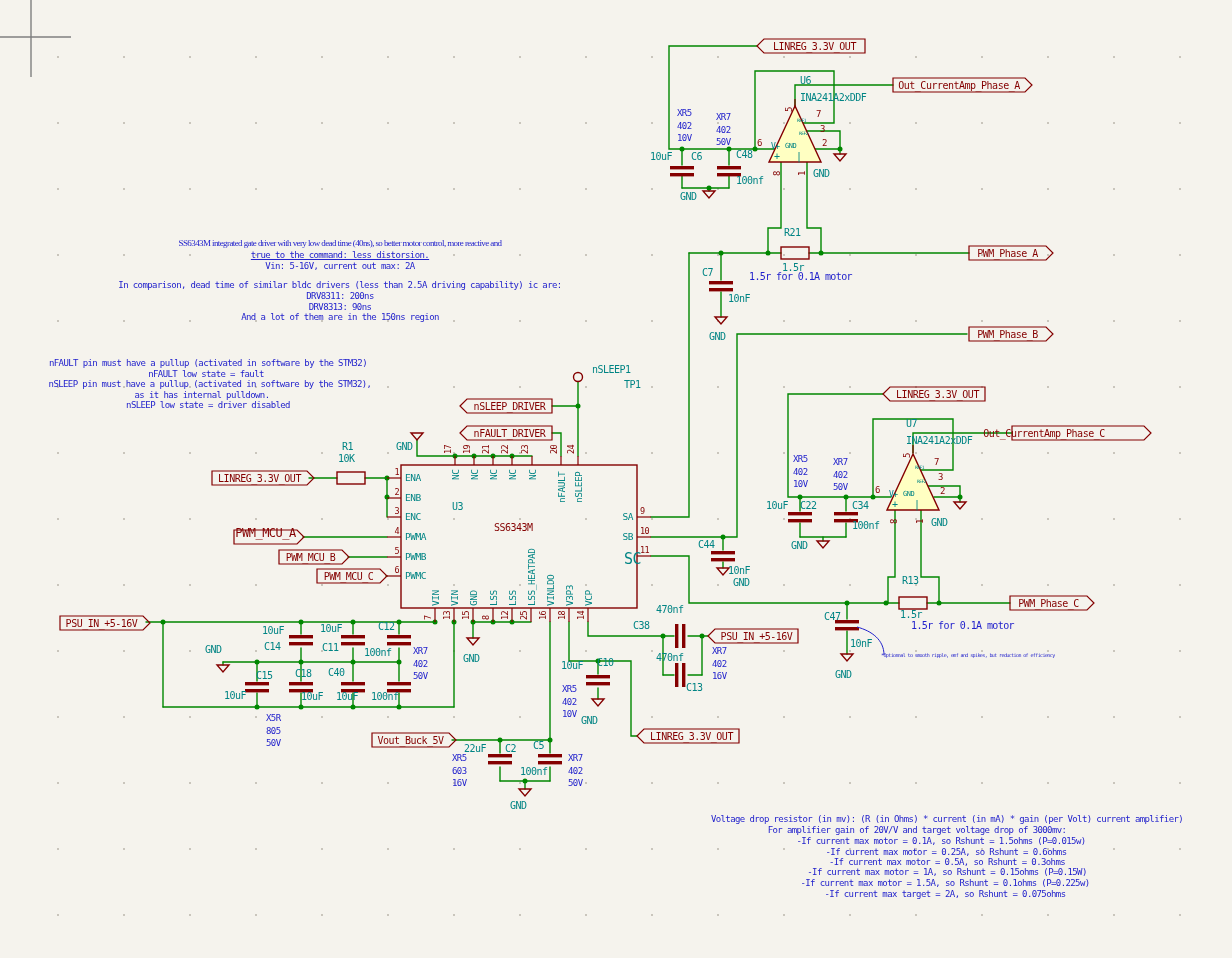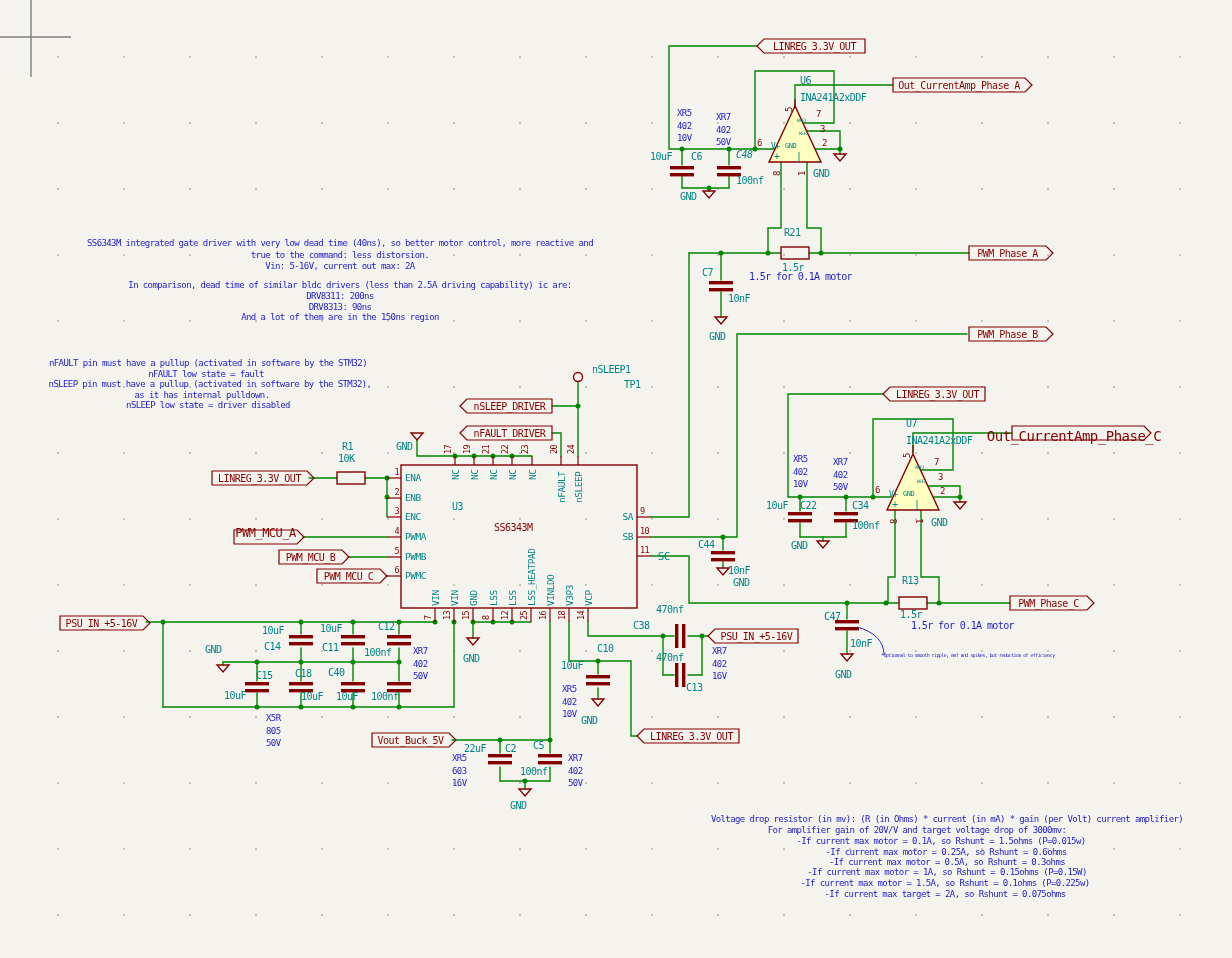--- a/index.html
+++ b/index.html
@@ -329,21 +329,21 @@
       <span class="tx t" style="left: 405px; top: 531px; font-size: 9.5px;">PWMA</span>
       <span class="tx r ar" style="left: 399px; top: 546px; font-size: 8.5px;">5</span>
       <span class="tx t" style="left: 405px; top: 551px; font-size: 9.5px;">PWMB</span>
       <span class="tx r ar" style="left: 399px; top: 565px; font-size: 8.5px;">6</span>
       <span class="tx t" style="left: 405px; top: 570px; font-size: 9.5px;">PWMC</span>
       <span class="tx r" style="left: 640px; top: 506px; font-size: 8.5px;">9</span>
       <span class="tx t ar" style="left: 633px; top: 511px; font-size: 9.5px;">SA</span>
       <span class="tx r" style="left: 640px; top: 526px; font-size: 8.5px;">10</span>
       <span class="tx t ar" style="left: 633px; top: 531px; font-size: 9.5px;">SB</span>
       <span class="tx r" style="left: 640px; top: 545px; font-size: 8.5px;">11</span>
-      <span class="tx t ar" style="left: 670px; top: 550px; font-size: 11px;">SC</span>
+      <span class="tx t ar" style="left: 641px; top: 550px; font-size: 15px;">SC</span>
       <span class="tx r rot" style="left: 443px; top: 454px; font-size: 8.5px;">17</span>
       <span class="tx t rot" style="left: 450px; top: 479.6px; font-size: 9.5px;">NC</span>
       <span class="tx r rot" style="left: 462px; top: 454px; font-size: 8.5px;">19</span>
       <span class="tx t rot" style="left: 469px; top: 479.6px; font-size: 9.5px;">NC</span>
       <span class="tx r rot" style="left: 481px; top: 454px; font-size: 8.5px;">21</span>
       <span class="tx t rot" style="left: 488px; top: 479.6px; font-size: 9.5px;">NC</span>
       <span class="tx r rot" style="left: 500px; top: 454px; font-size: 8.5px;">22</span>
       <span class="tx t rot" style="left: 507px; top: 479.6px; font-size: 9.5px;">NC</span>
       <span class="tx r rot" style="left: 520px; top: 454px; font-size: 8.5px;">23</span>
       <span class="tx t rot" style="left: 527px; top: 479.6px; font-size: 9.5px;">NC</span>
@@ -367,37 +367,37 @@
       <span class="tx t rot" style="left: 545px; top: 606px; font-size: 9.5px;">VINLDO</span>
       <span class="tx r rot" style="left: 557px; top: 620px; font-size: 8.5px;">18</span>
       <span class="tx t rot" style="left: 564px; top: 606px; font-size: 9.5px;">V3P3</span>
       <span class="tx r rot" style="left: 576px; top: 620px; font-size: 8.5px;">14</span>
       <span class="tx t rot" style="left: 583px; top: 606px; font-size: 9.5px;">VCP</span>
       <span class="tx lbl ac" style="left: 814.5px; top: 40px; font-size: 10px;">LINREG_3.3V_OUT</span>
       <span class="tx lbl ac" style="left: 959px; top: 79px; font-size: 10px;">Out_CurrentAmp_Phase_A</span>
       <span class="tx lbl ac" style="left: 1007.5px; top: 247px; font-size: 10px;">PWM_Phase_A</span>
       <span class="tx lbl ac" style="left: 1007.5px; top: 328px; font-size: 10px;">PWM_Phase_B</span>
       <span class="tx lbl ac" style="left: 937.5px; top: 388px; font-size: 10px;">LINREG_3.3V_OUT</span>
-      <span class="tx lbl ac" style="left: 1074px; top: 427px; font-size: 14px;">Out_CurrentAmp_Phase_C</span>
+      <span class="tx lbl ac" style="left: 1044px; top: 427px; font-size: 10px;">Out_CurrentAmp_Phase_C</span>
       <span class="tx lbl ac" style="left: 1048.5px; top: 597px; font-size: 10px;">PWM_Phase_C</span>
       <span class="tx lbl ac" style="left: 509.5px; top: 400px; font-size: 10px;">nSLEEP_DRIVER</span>
       <span class="tx lbl ac" style="left: 509.5px; top: 427px; font-size: 10px;">nFAULT_DRIVER</span>
       <span class="tx lbl ac" style="left: 259.5px; top: 472px; font-size: 10px;">LINREG_3.3V_OUT</span>
       <span class="tx lbl ac" style="left: 265.5px; top: 526px; font-size: 12px;">PWM_MCU_A</span>
       <span class="tx lbl ac" style="left: 310.5px; top: 551px; font-size: 10px;">PWM_MCU_B</span>
       <span class="tx lbl ac" style="left: 348.5px; top: 570px; font-size: 10px;">PWM_MCU_C</span>
       <span class="tx lbl ac" style="left: 101.5px; top: 617px; font-size: 10px;">PSU_IN_+5-16V</span>
       <span class="tx lbl ac" style="left: 756.5px; top: 630px; font-size: 10px;">PSU_IN_+5-16V</span>
       <span class="tx lbl ac" style="left: 410.5px; top: 734px; font-size: 10px;">Vout_Buck_5V</span>
       <span class="tx lbl ac" style="left: 691.5px; top: 730px; font-size: 10px;">LINREG_3.3V_OUT</span>
       <span class="tx t" style="left: 800px; top: 74px;">U6</span>
       <span class="tx t" style="left: 800px; top: 91px;">INA241A2xDDF</span>
       <span class="tx t" style="left: 650px; top: 150px;">10uF</span>
       <span class="tx t" style="left: 691px; top: 150px;">C6</span>
-      <span class="tx t" style="left: 736px; top: 148px; font-style: italic;">C48</span>
+      <span class="tx t" style="left: 736px; top: 148px;">C48</span>
       <span class="tx t" style="left: 736px; top: 174px;">100nf</span>
       <span class="tx b spec" style="left: 677px; top: 107px;">XR5
 402
 10V</span>
       <span class="tx b spec" style="left: 716px; top: 111px;">XR7
 402
 50V</span>
       <span class="tx t" style="left: 680px; top: 190px;">GND</span>
       <span class="tx r rot" style="left: 784px; top: 112px; font-size: 9px;">5</span>
       <span class="tx r" style="left: 757px; top: 138px; font-size: 9px;">6</span>
@@ -412,24 +412,24 @@
       <span class="tx t" style="left: 799px; top: 131px; font-size: 4.5px;">REF2</span>
       <span class="tx r rot" style="left: 772px; top: 176px; font-size: 9px;">8</span>
       <span class="tx r rot" style="left: 797px; top: 176px; font-size: 9px;">1</span>
       <span class="tx t" style="left: 813px; top: 167px;">GND</span>
       <span class="tx t" style="left: 784px; top: 226px;">R21</span>
       <span class="tx t" style="left: 782px; top: 261px;">1.5r</span>
       <span class="tx b" style="left: 749px; top: 271px; font-size: 10px;">1.5r for 0.1A motor</span>
       <span class="tx t" style="left: 702px; top: 266px;">C7</span>
       <span class="tx t" style="left: 728px; top: 292px;">10nF</span>
       <span class="tx t" style="left: 709px; top: 330px;">GND</span>
-      <span class="tx b ac" style="left: 340px; top: 238px;">SS6343M integrated gate driver with very low dead time (40ns), so better motor control, more reactive and</span>
-      <span class="tx b ac" style="left: 340px; top: 250px;">true to the command: less distorsion.</span>
+      <span class="tx b ac" style="left: 340px; top: 238px; font-family: Liberation Serif, serif;">SS6343M integrated gate driver with very low dead time (40ns), so better motor control, more reactive and</span>
+      <span class="tx b ac" style="left: 340px; top: 250px; text-decoration: underline;">true to the command: less distorsion.</span>
       <span class="tx b ac" style="left: 340px; top: 261px;">Vin: 5-16V, current out max: 2A</span>
-      <span class="tx b ac" style="left: 340px; top: 280px; margin-left: 10px;">In comparison, dead time of similar bldc drivers (less than 2.5A driving capability) ic are:</span>
+      <span class="tx b ac" style="left: 340px; top: 280px;">In comparison, dead time of similar bldc drivers (less than 2.5A driving capability) ic are:</span>
       <span class="tx b ac" style="left: 340px; top: 291px;">DRV8311: 200ns</span>
       <span class="tx b ac" style="left: 340px; top: 302px;">DRV8313: 90ns</span>
       <span class="tx b ac" style="left: 340px; top: 312px;">And a lot of them are in the 150ns region</span>
       <span class="tx b ac" style="left: 208px; top: 358px;">nFAULT pin must have a pullup (activated in software by the STM32)</span>
       <span class="tx b ac" style="left: 206px; top: 369px;">nFAULT low state = fault</span>
       <span class="tx b ac" style="left: 210px; top: 379px;">nSLEEP pin must have a pullup (activated in software by the STM32),</span>
       <span class="tx b ac" style="left: 202px; top: 390px;">as it has internal pulldown.</span>
       <span class="tx b ac" style="left: 208px; top: 400px;">nSLEEP low state = driver disabled</span>
       <span class="tx t" style="left: 592px; top: 363px;">nSLEEP1</span>
       <span class="tx t" style="left: 592px; top: 378px; margin-left: 32px;">TP1</span>
@@ -464,21 +464,21 @@
       <span class="tx t" style="left: 533px; top: 739px;">C5</span>
       <span class="tx t" style="left: 520px; top: 765px;">100nf</span>
       <span class="tx t" style="left: 510px; top: 799px;">GND</span>
       <span class="tx b spec" style="left: 452px; top: 752px;">XR5
 603
 16V</span>
       <span class="tx b spec" style="left: 568px; top: 752px;">XR7
 402
 50V</span>
       <span class="tx t" style="left: 561px; top: 659px;">10uF</span>
-      <span class="tx t" style="left: 597px; top: 642px;">C10</span>
+      <span class="tx t" style="left: 597px; top: 656px;">C10</span>
       <span class="tx b spec" style="left: 562px; top: 683px;">XR5
 402
 10V</span>
       <span class="tx t" style="left: 581px; top: 714px;">GND</span>
       <span class="tx t" style="left: 633px; top: 619px; text-align: center;">C38</span>
       <span class="tx t" style="left: 656px; top: 603px;">470nf</span>
       <span class="tx t" style="left: 656px; top: 651px;">470nf</span>
       <span class="tx t" style="left: 686px; top: 681px;">C13</span>
       <span class="tx b spec" style="left: 712px; top: 645px;">XR7
 402

